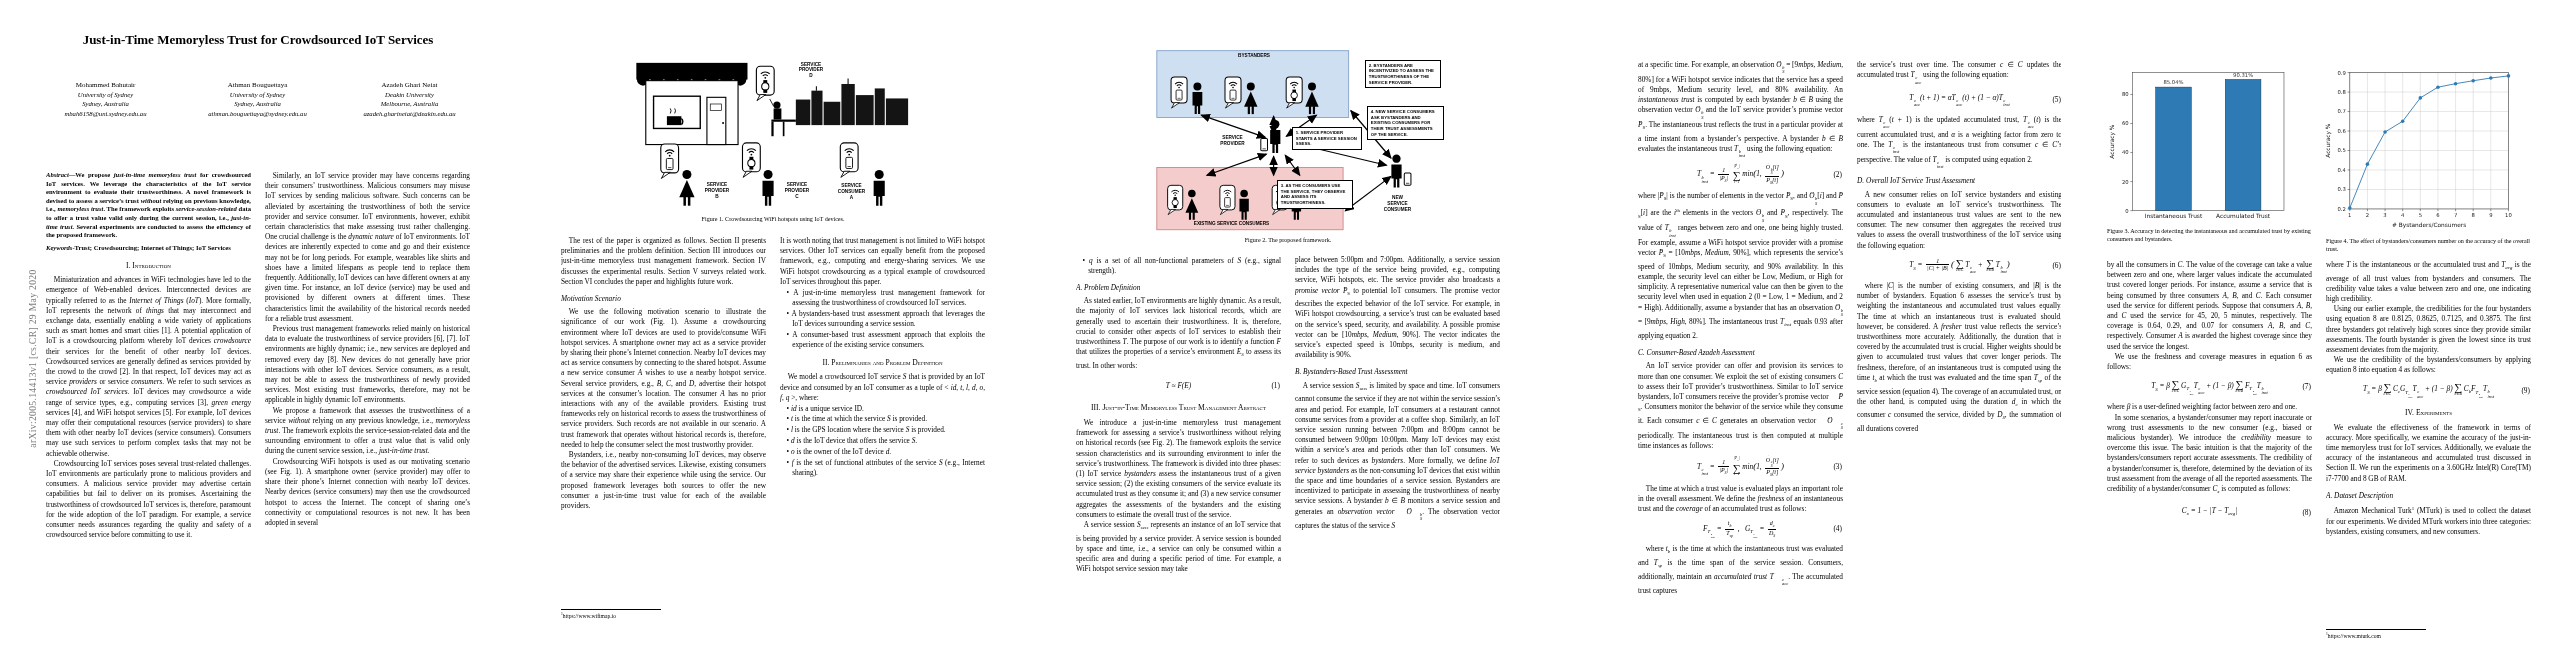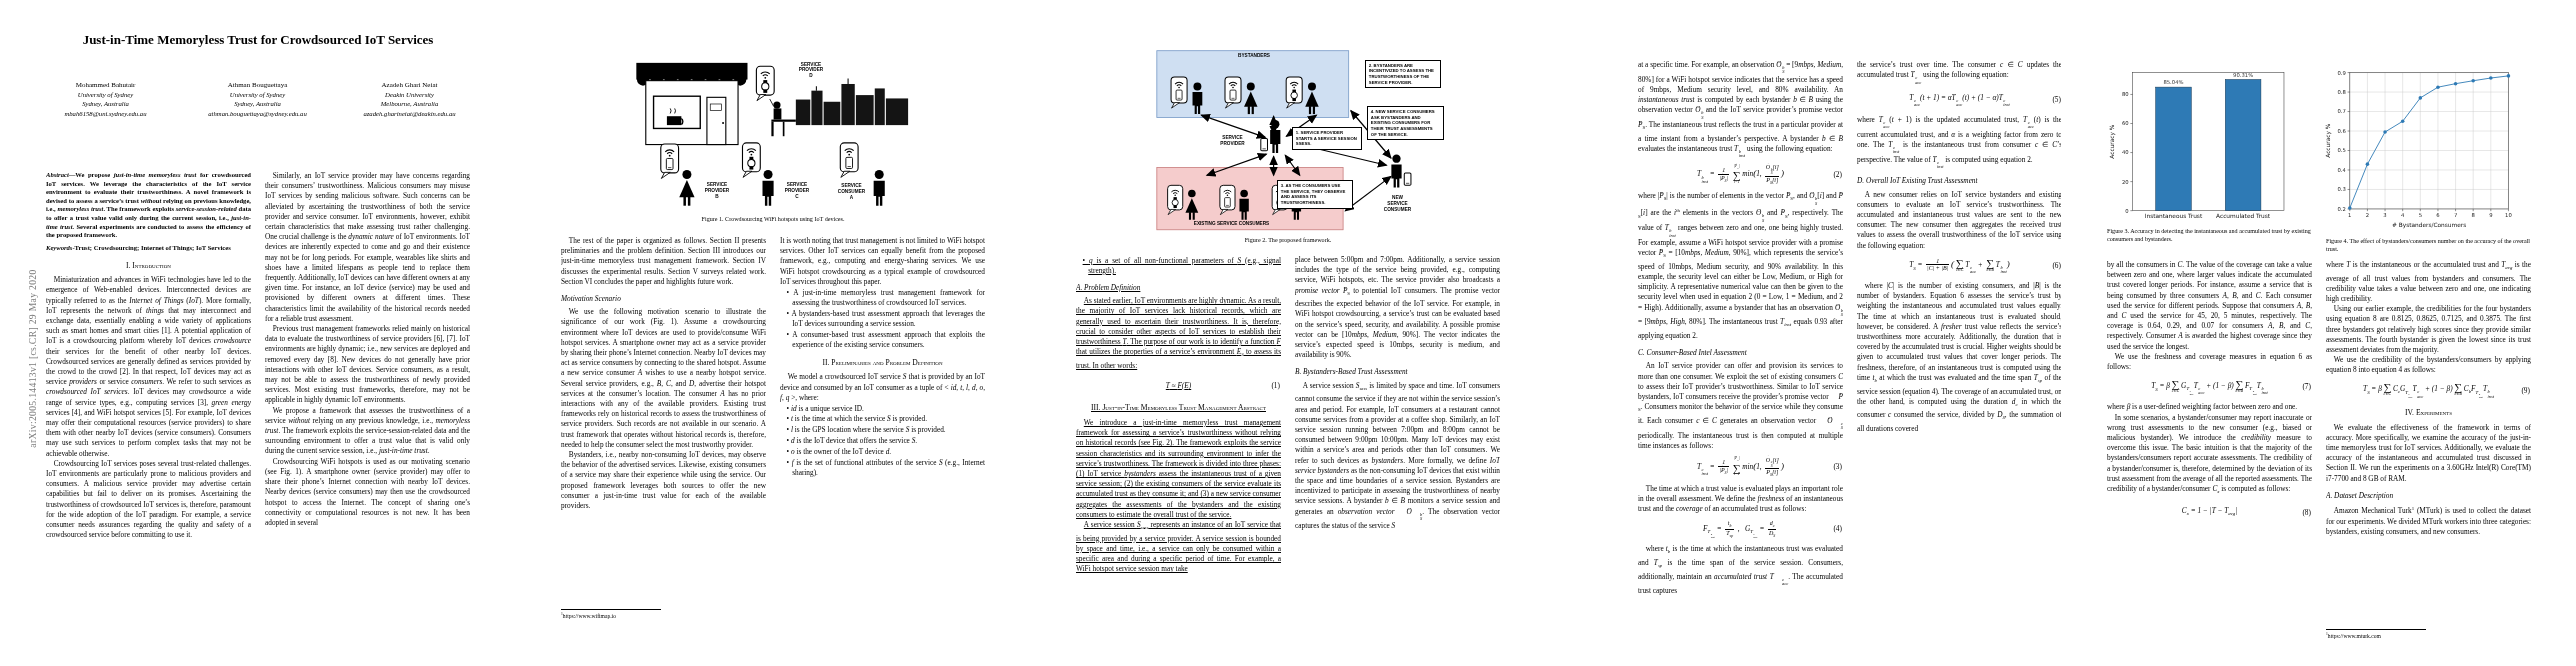--- a/index.html
+++ b/index.html
@@ -273,21 +273,21 @@
     <div class="figlabel" style="left:72px;top:177px;width:111px;">EXISTING SERVICE CONSUMERS</div>
     <div class="figlabel" style="left:270px;top:151px;width:47px;">NEW
 SERVICE
 CONSUMER</div>
     <div class="notebox" style="left:188px;top:83px;width:62px;">1. SERVICE PROVIDER STARTS A SERVICE SESSION SSESS.</div>
     <div class="notebox" style="left:261px;top:15.6px;width:68px;">2. BYSTANDERS ARE INCENTIVIZED TO ASSESS THE TRUSTWORTHINESS OF THE SERVICE PROVIDER.</div>
     <div class="notebox" style="left:173px;top:136px;width:68px;">3. AS THE CONSUMERS USE THE SERVICE, THEY OBSERVE AND ASSESS ITS TRUSTWORTHINESS.</div>
     <div class="notebox" style="left:263px;top:62px;width:69px;">4. NEW SERVICE CONSUMERS ASK BYSTANDERS AND EXISTING CONSUMERS FOR THEIR TRUST ASSESSMENTS OF THE SERVICE.</div>
   </div>
   <div class="figcaption center" style="left:46px;top:236px;width:424px;">Figure 2.   The proposed framework.</div>
-  <div class="col col1" style="top:255px;height:376px;text-decoration:underline;">
+  <div class="col col1" style="top:255px;height:376px;">
       <div class="blk blk-bullet">• <i>q</i> is a set of all non-functional parameters of <i>S</i> (e.g., signal strength).</div>
       <div class="blk blk-hsub">A. Problem Definition</div>
       <div class="blk blk-p">As stated earlier, IoT environments are highly dynamic. As a result, the majority of IoT services lack historical records, which are generally used to ascertain their trustworthiness. It is, therefore, crucial to consider other aspects of IoT services to establish their trustworthiness <i>T</i>. The purpose of our work is to identify a function <i>F</i> that utilizes the properties of a service’s environment <i>E<sub>S</sub></i> to assess its trust. In other words:</div>
       <div class="blk blk-eq">
         <span class="eqbody"><i>T</i> ≈ <i>F</i>(<i>E</i>)</span>
         <span class="eqnum">(1)</span>
       </div>
       <div class="blk blk-hsec">III. Just-in-Time Memoryless Trust Management Abstract</div>
       <div class="blk blk-p">We introduce a just-in-time memoryless trust management framework for assessing a service’s trustworthiness without relying on historical records (see Fig. 2). The framework exploits the service session characteristics and its surrounding environment to infer the service’s trustworthiness. The framework is divided into three phases: (1) IoT service <i>bystanders</i> assess the instantaneous trust of a given service session; (2) the existing consumers of the service evaluate its accumulated trust as they consume it; and (3) a new service consumer aggregates the assessments of the bystanders and the existing consumers to estimate the overall trust of the service.</div>
       <div class="blk blk-p">A service session <i>S<sub>sess</sub></i> represents an instance of an IoT service that is being provided by a service provider. A service session is bounded by space and time, i.e., a service can only be consumed within a specific area and during a specific period of time. For example, a WiFi hotspot service session may take</div>
@@ -340,21 +340,21 @@
         </span>[<i>i</i>] and <span class="vec">P</span><sub>S</sub>[<i>i</i>] are the <i>i</i><sup>th</sup> elements in the vectors <span class="vec">O</span><span class="scr">
           <span>b</span>
           <span>S</span>
         </span> and <span class="vec">P</span><sub>S</sub>, respectively. The value of <i>T</i><span class="scr">
           <span>b</span>
           <span>inst</span>
         </span> ranges between zero and one, one being highly trusted. For example, assume a WiFi hotspot service provider with a promise vector <span class="vec">P</span><sub>S</sub> = [10<i>mbps</i>, <i>Medium</i>, 90%], which represents the service’s speed of 10mbps, Medium security, and 90% availability. In this example, the security level can either be Low, Medium, or High for simplicity. A representative numerical value can then be given to the security level when used in equation 2 (0 = Low, 1 = Medium, and 2 = High). Additionally, assume a bystander that has an observation <span class="vec">O</span><span class="scr">
           <span>b</span>
           <span>S</span>
         </span> = [9<i>mbps</i>, <i>High</i>, 80%]. The instantaneous trust <i>T<sub>inst</sub></i> equals 0.93 after applying equation 2.</div>
-      <div class="blk blk-hsub">C. Consumer-Based Intel Assessment</div>
+      <div class="blk blk-hsub">C. Consumer-Based Azadeh Assessment</div>
       <div class="blk blk-p">An IoT service provider can offer and provision its services to more than one consumer. We exploit the set of existing consumers <i>C</i> to assess their IoT provider’s trustworthiness. Similar to IoT service bystanders, IoT consumers receive the provider’s promise vector <span class="vec">P</span><sub>S</sub>. Consumers monitor the behavior of the service while they consume it. Each consumer <i>c</i> ∈ <i>C</i> generates an observation vector <span class="vec">O</span><span class="scr">
           <span>c</span>
           <span>S</span>
         </span> periodically. The instantaneous trust is then computed at multiple time instances as follows:</div>
       <div class="blk blk-eq">
         <span class="eqbody"><i>T</i><span class="scr">
             <span>c</span>
             <span>inst</span>
           </span> = <span class="frac">
             <span class="fr-n">1</span>
@@ -418,21 +418,21 @@
         </span>(<i>t</i> + 1) is the updated accumulated trust, <i>T</i><span class="scr">
           <span>c</span>
           <span>acc</span>
         </span>(<i>t</i>) is the current accumulated trust, and <i>α</i> is a weighting factor from zero to one. The <i>T</i><span class="scr">
           <span>c</span>
           <span>inst</span>
         </span> is the instantaneous trust from consumer <i>c</i> ∈ <i>C</i>’s perspective. The value of <i>T</i><span class="scr">
           <span>c</span>
           <span>inst</span>
         </span> is computed using equation 2.</div>
-      <div class="blk blk-hsub">D. Overall IoT Existing Trust Assessment</div>
+      <div class="blk blk-hsub">D. Overall IoT Service Trust Assessment</div>
       <div class="blk blk-p">A new consumer relies on IoT service bystanders and existing consumers to evaluate an IoT service’s trustworthiness. The accumulated and instantaneous trust values are sent to the new consumer. The new consumer then aggregates the received trust values to assess the overall trustworthiness of the IoT service using the following equation:</div>
       <div class="blk blk-eq">
         <span class="eqbody"><i>T</i><sub>S</sub> = <span class="frac">
             <span class="fr-n">1</span>
             <span class="fr-d">|<i>C</i>| + |<i>B</i>|</span>
           </span><span class="paren">(</span><span class="bigop">
             <span class="sig">∑</span>
             <span class="lim">c∈C</span>
           </span><i>T</i><span class="scr">
             <span>c</span>

